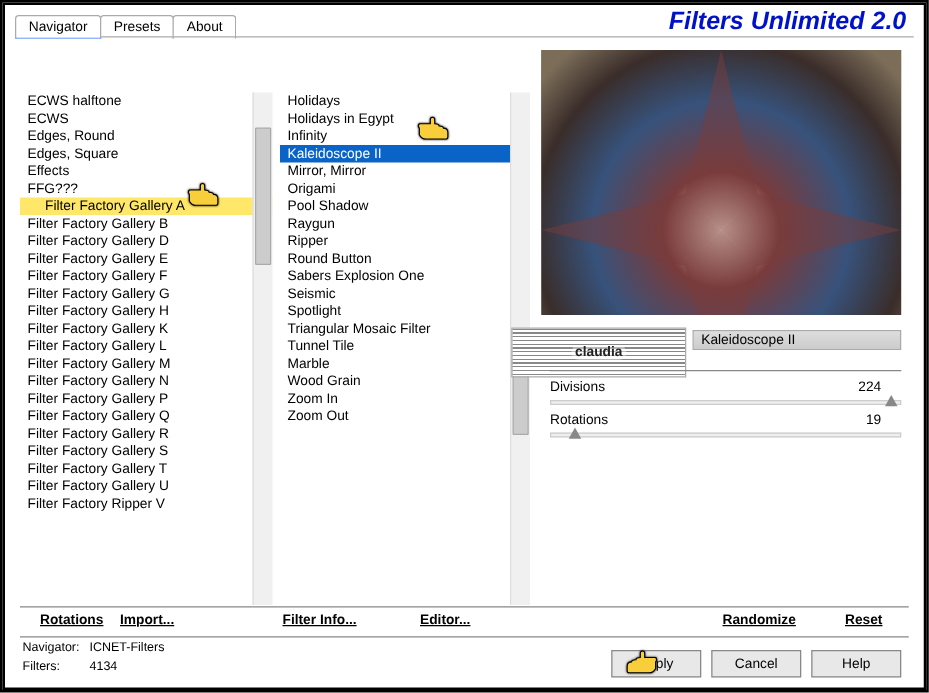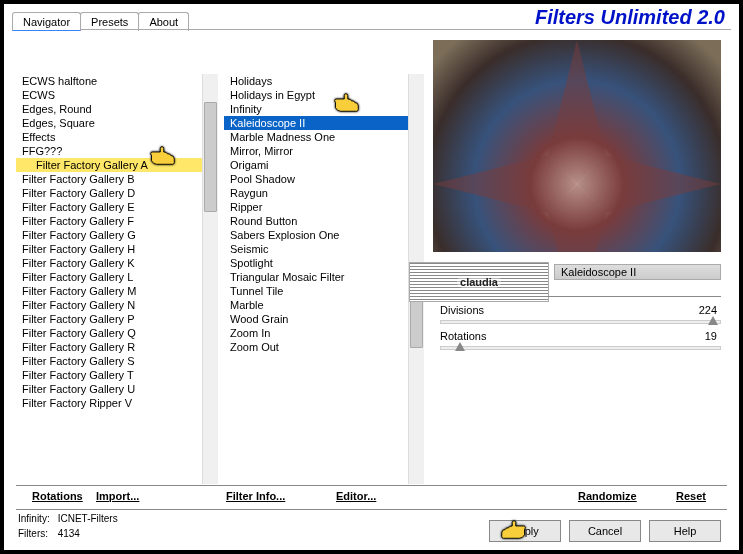--- a/index.html
+++ b/index.html
@@ -28,21 +28,21 @@
   .preview { position: absolute; right: 18px; top: 36px; width: 288px; height: 212px; background: radial-gradient(circle at center, #f5d9e0 0%, #5b2e2e 20%, #2f4a70 45%, #3b2b2a 70%, #706050 100%); overflow: hidden; }
   .preview svg { position:absolute; inset:0; }
 
   
   .watermark { position: absolute; left: 405px; top: 258px; width: 140px; height: 40px; background: repeating-linear-gradient(#888 0 1px, #fff 1px 3px); border:1px solid #aaa; display:flex; align-items:center; justify-content:center; }
   .watermark span { font-size: 11px; font-weight: bold; color:#222; background:rgba(255,255,255,.4); padding:0 3px; border-radius:6px; }
 
   
   .lbl { position:absolute; font-size:11px; color:#000; }
   .bar { position:absolute; left:550px; right:18px; top:260px; height:16px; background:linear-gradient(#ddd,#ccc); border:1px solid #aaa; }
-  .val { position:absolute; right:22px; font-size:11px; }
+  .val { position:absolute; right:34px; font-size:11px; }
   .slider { position:absolute; left:436px; right:18px; height:4px; background:#eee; border:1px solid #ccc; }
   .slider .handle { position:absolute; top:-5px; width:0; height:0; border-left:5px solid transparent; border-right:5px solid transparent; border-bottom:9px solid #888; }
 
   
   .toolbtn { position:absolute; bottom:48px; font-size:11px; font-weight:bold; text-decoration:underline; cursor:pointer; }
   .bottom-btn { position:absolute; bottom:8px; width:72px; height:22px; font-size:11px; background:#e8e8e8; border:1px solid #888; cursor:pointer; }
   .status { position:absolute; left:12px; bottom:8px; font-size:10px; line-height:13px; }
   .status td:first-child { padding-right:6px; }
 
   
@@ -92,21 +92,20 @@
       <div class="thumb" style="top:28px; height:110px;"></div>
     </div>
   </div>
 
   <div class="listwrap list2">
     <div class="list" id="fltlist">
         <div class="item">Holidays</div>
         <div class="item">Holidays in Egypt</div>
         <div class="item">Infinity</div>
         <div class="item selected">Kaleidoscope II</div>
-        <div class="item">Marble Madness One</div>
         <div class="item">Mirror, Mirror</div>
         <div class="item">Origami</div>
         <div class="item">Pool Shadow</div>
         <div class="item">Raygun</div>
         <div class="item">Ripper</div>
         <div class="item">Round Button</div>
         <div class="item">Sabers Explosion One</div>
         <div class="item">Seismic</div>
         <div class="item">Spotlight</div>
         <div class="item">Triangular Mosaic Filter</div>
@@ -170,21 +169,21 @@
   <div class="toolbtn" style="left:92px;">Import...</div>
   <div class="toolbtn" style="left:222px;">Filter Info...</div>
   <div class="toolbtn" style="left:332px;">Editor...</div>
   <div class="toolbtn" style="left:574px;">Randomize</div>
   <div class="toolbtn" style="left:672px;">Reset</div>
 
   <div class="status">
     <table>
       <tbody>
           <tr>
-            <td>Infinity:</td>
+            <td>Navigator:</td>
             <td>ICNET-Filters</td>
           </tr>
       <tr>
             <td>Filters:</td>
             <td>4134</td>
           </tr>
     </tbody>
       </table>
   </div>
 

